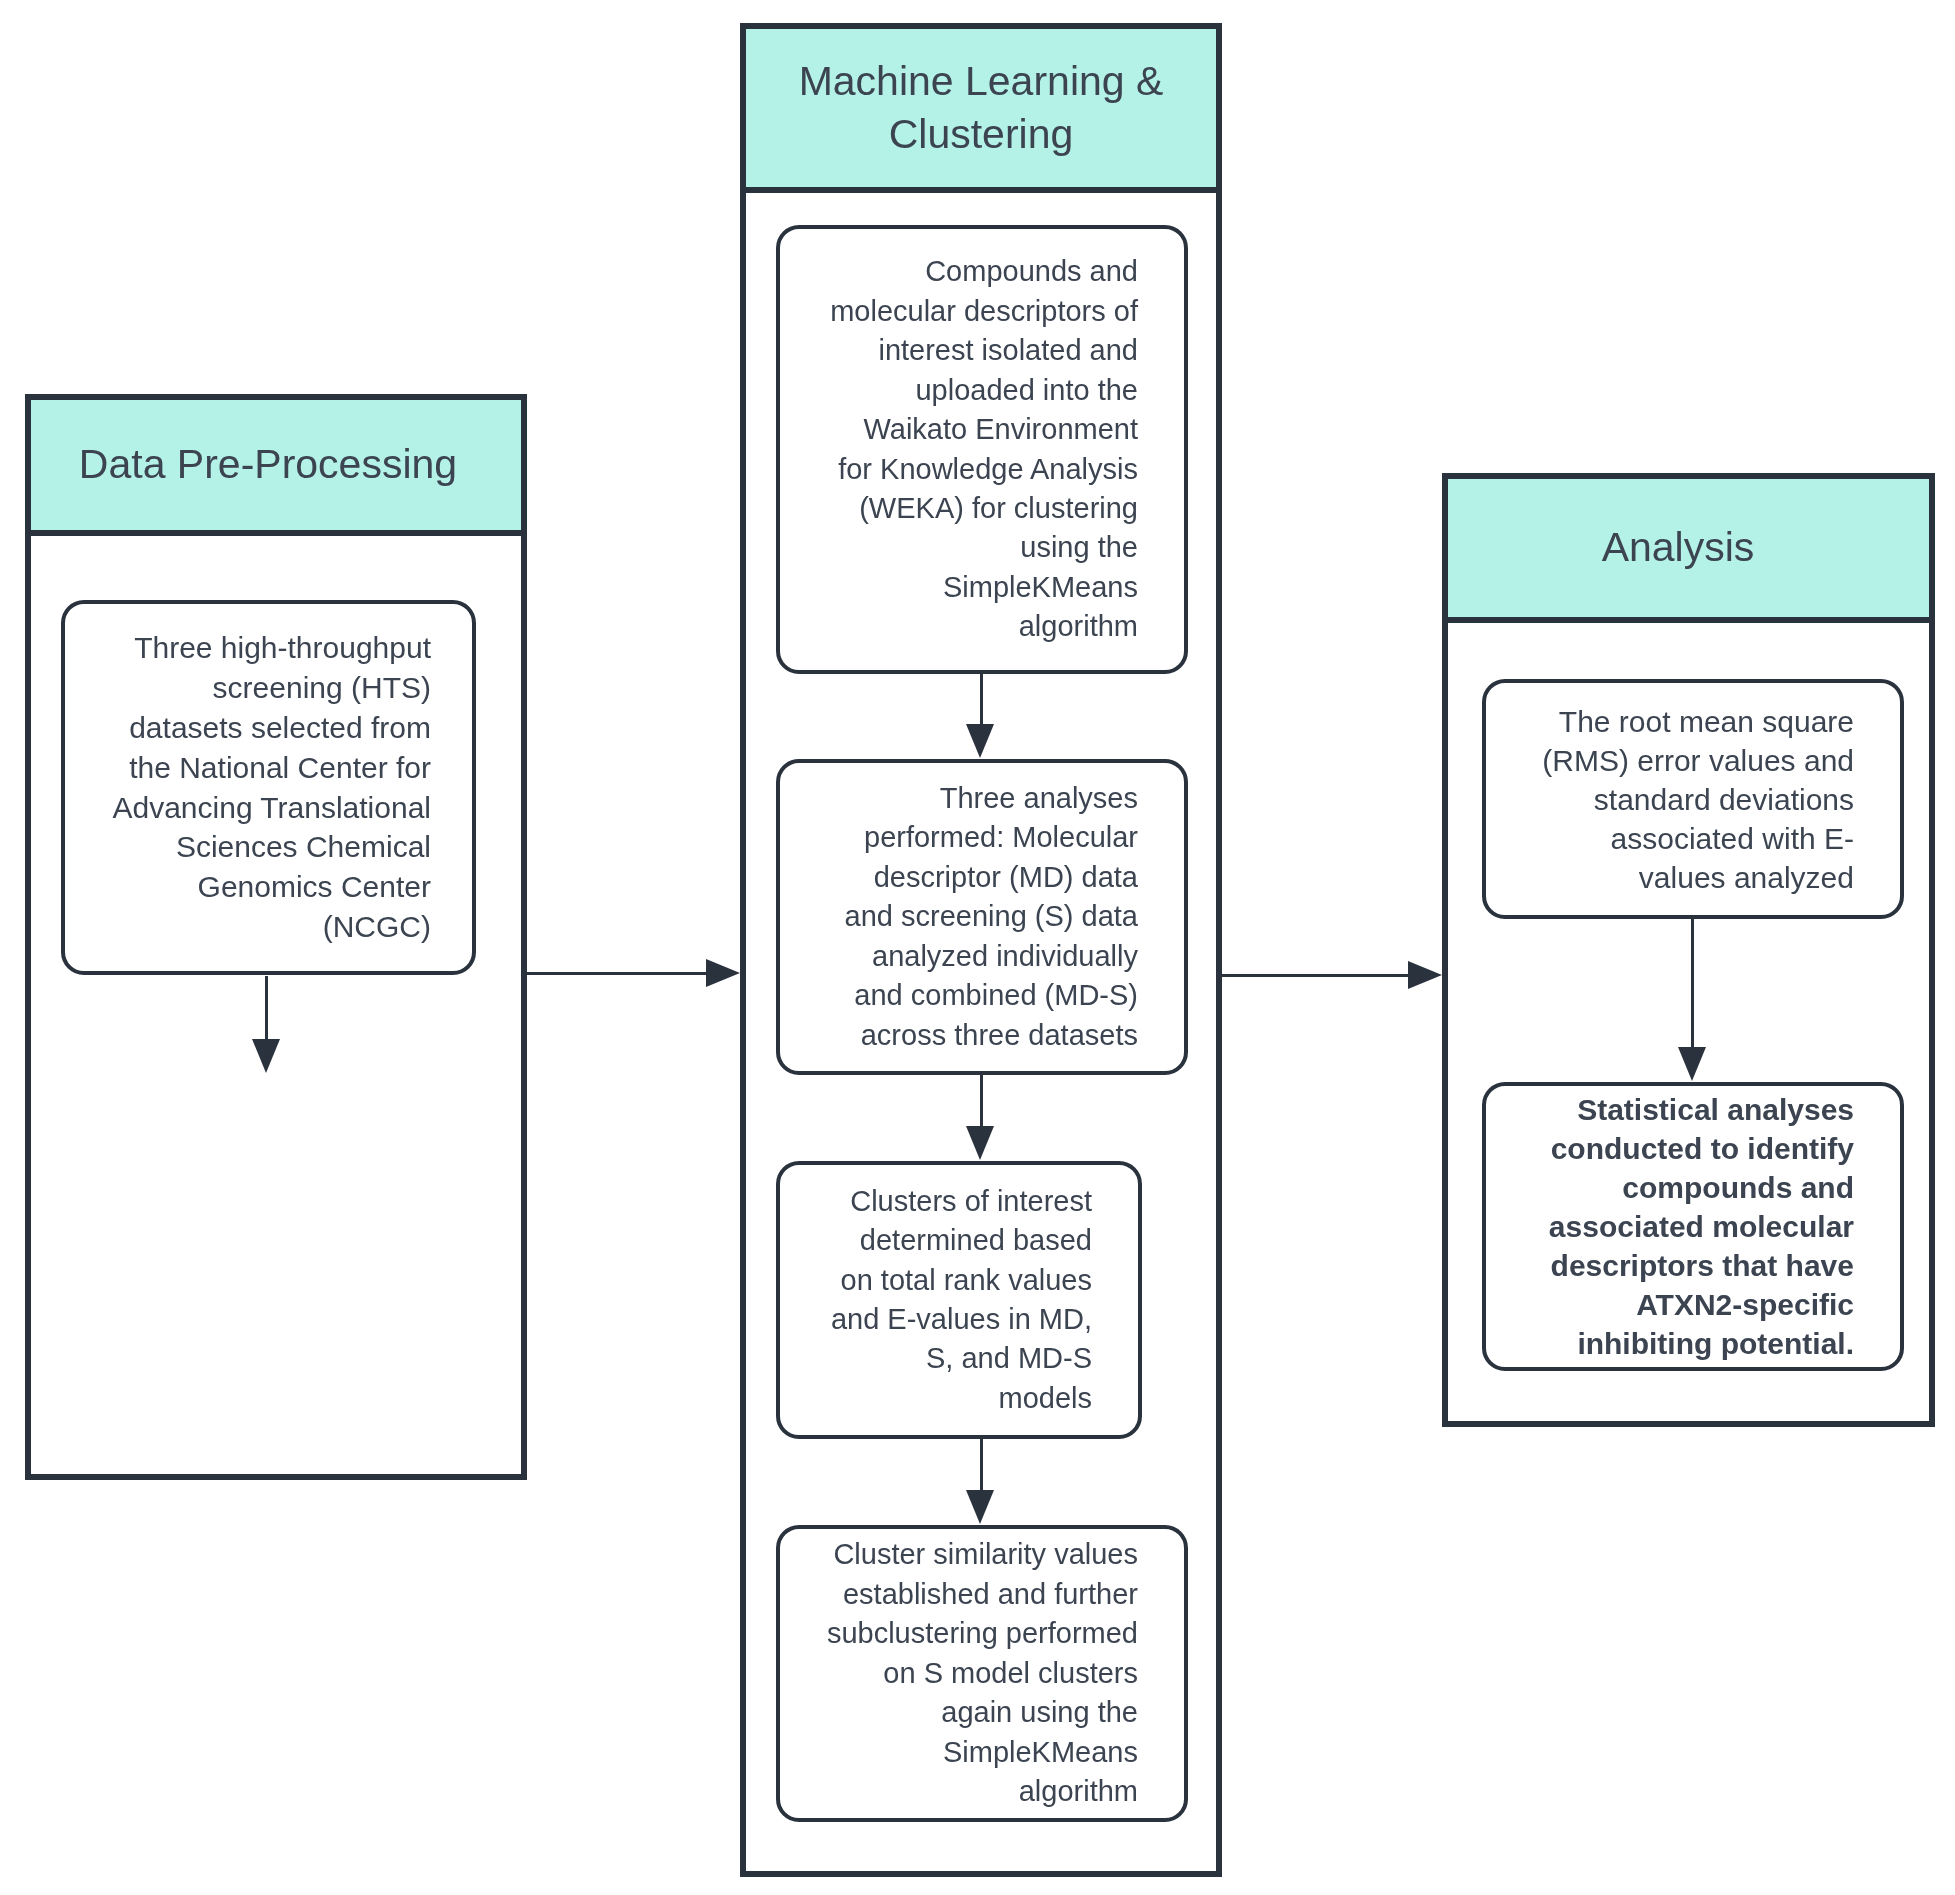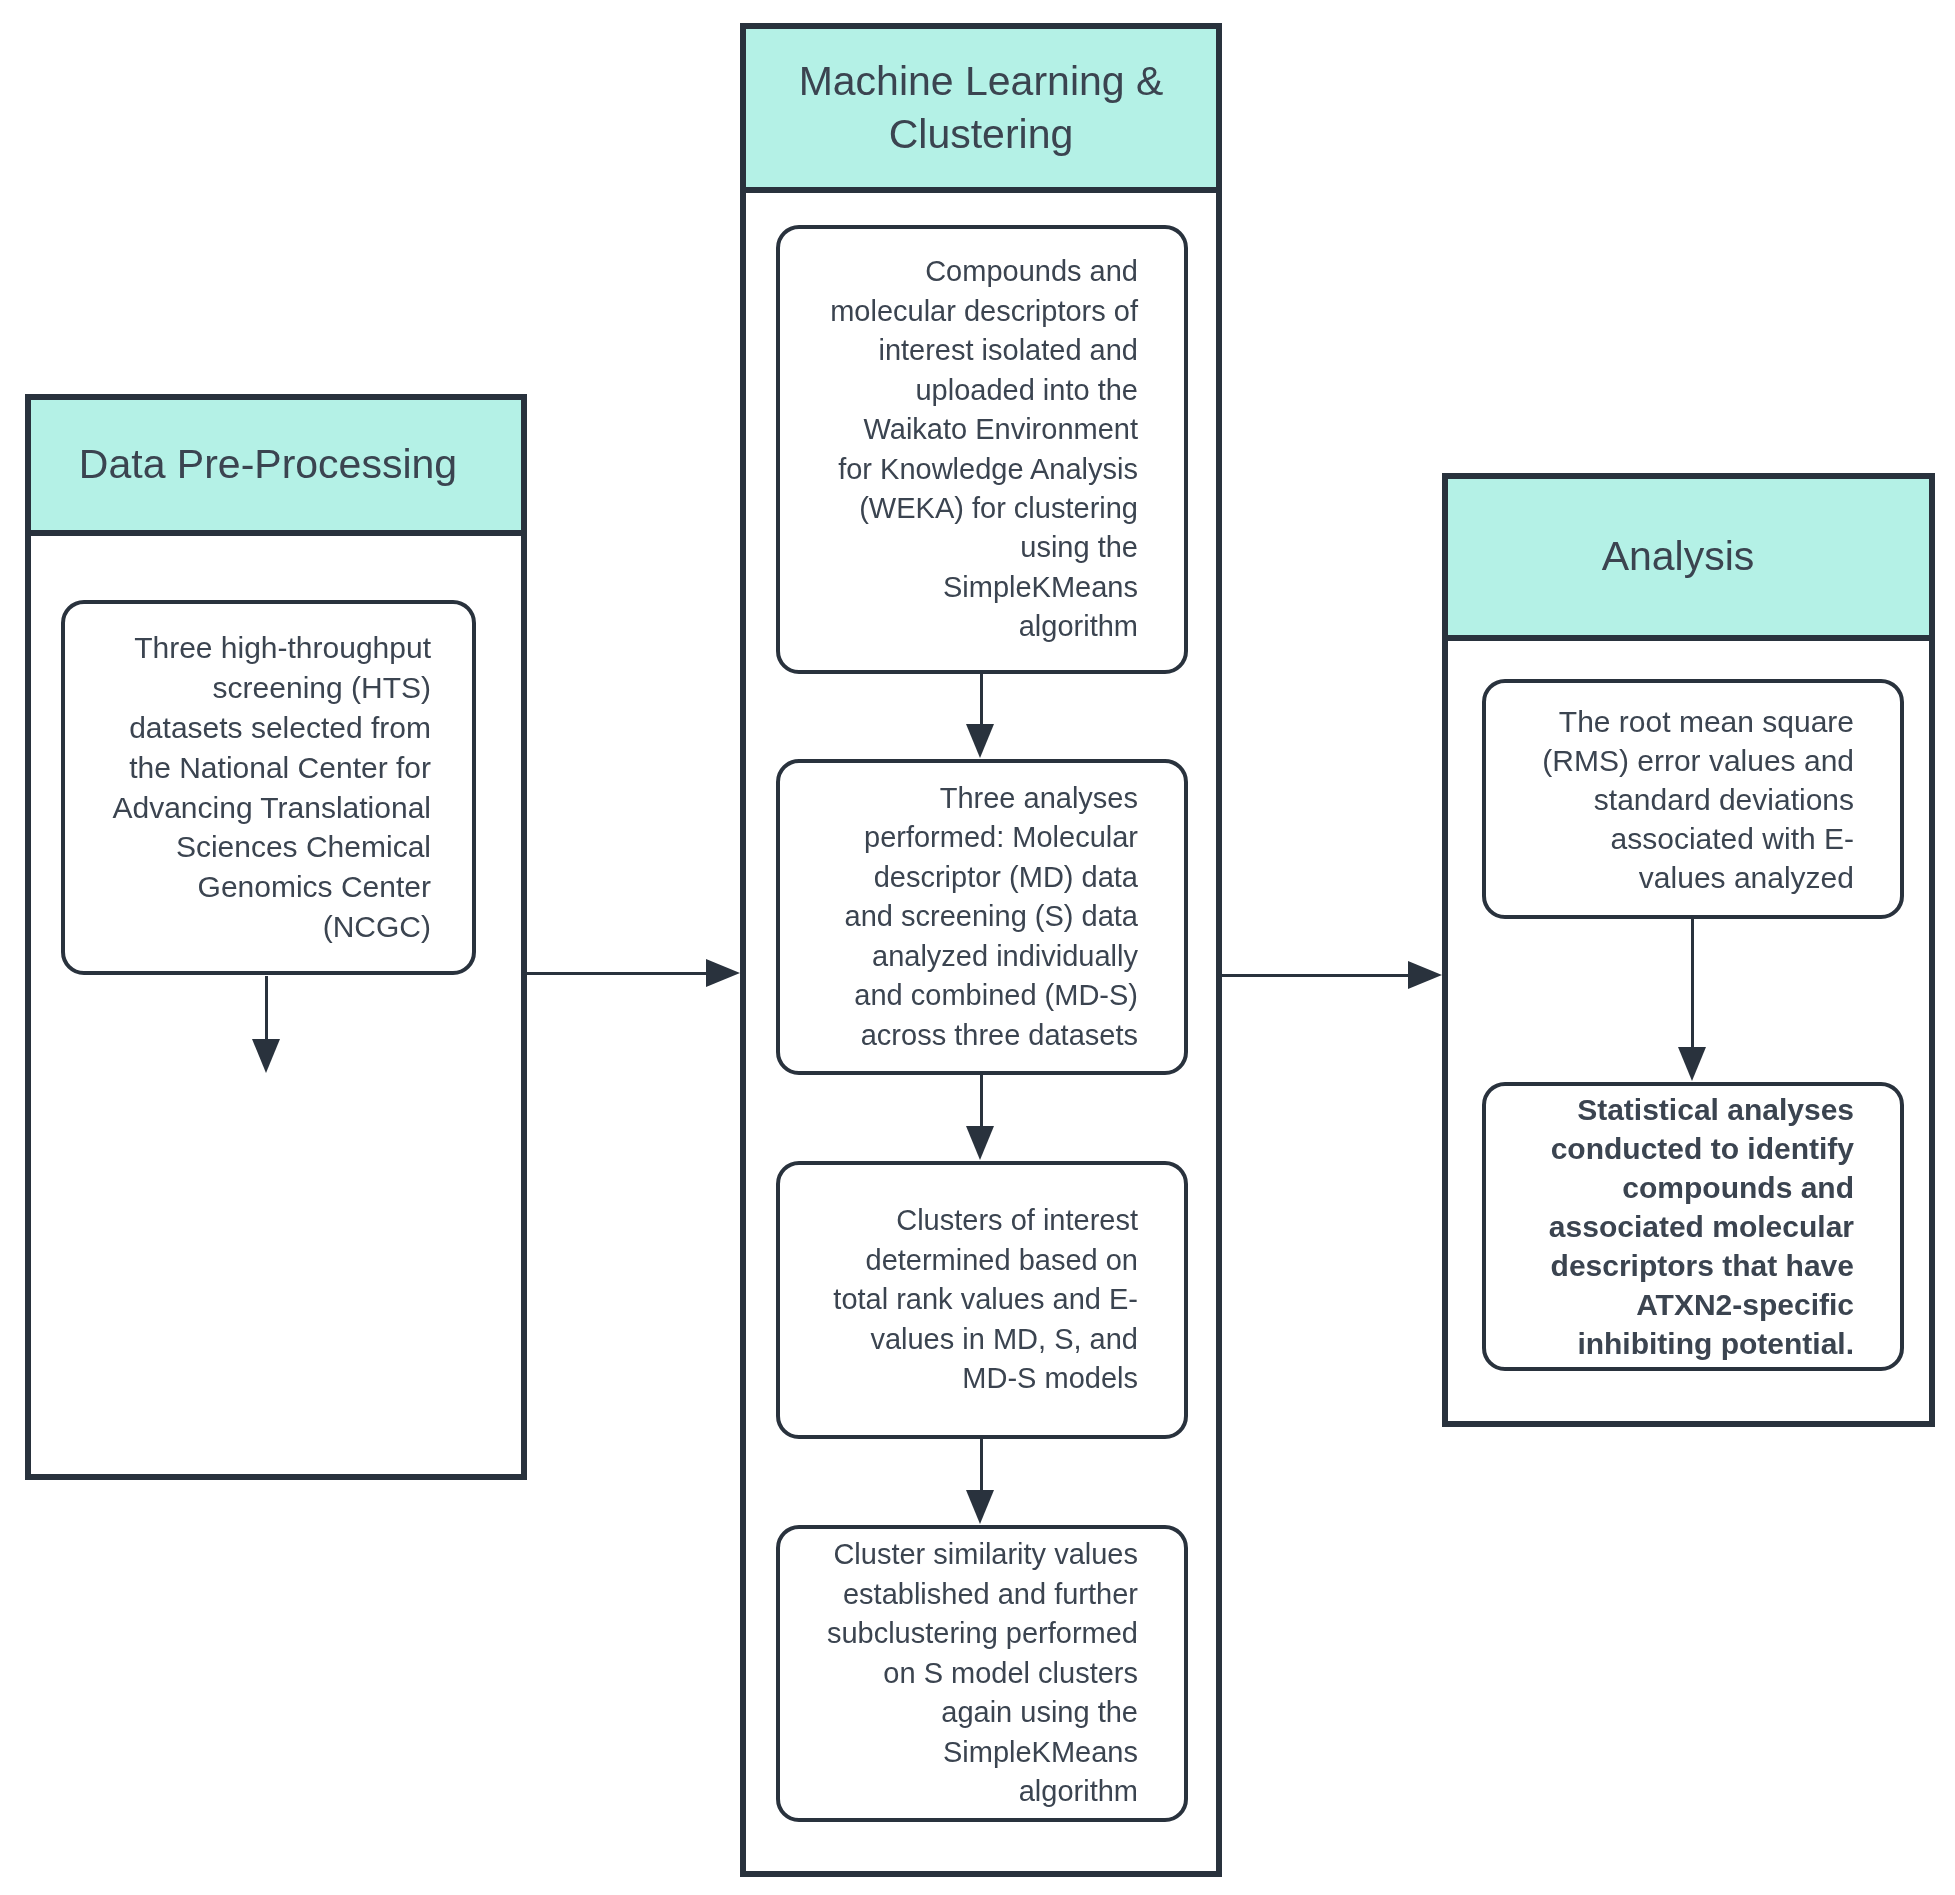--- a/index.html
+++ b/index.html
@@ -112,36 +112,36 @@
   <div class="shaft-v" style="left:980px; top:673px; height:52px;"></div>
   <div class="head-down" style="left:966px; top:724px;"></div>
 
   <div class="fbox t-mid" style="left:776px; top:759px; width:412px; height:316px;">
     <span>Three analyses performed: Molecular descriptor (MD) data and screening (S) data analyzed individually and combined (MD-S) across three datasets</span>
   </div>
 
   <div class="shaft-v" style="left:980px; top:1075px; height:52px;"></div>
   <div class="head-down" style="left:966px; top:1126px;"></div>
 
-  <div class="fbox t-mid" style="left:776px; top:1161px; width:412px; height:278px;">
+  <div class="fbox t-mid" style="left:776px; top:1161px; width:366px; height:278px;">
     <span>Clusters of interest determined based on total rank values and E-values in MD, S, and MD-S models</span>
   </div>
 
   <div class="shaft-v" style="left:980px; top:1439px; height:52px;"></div>
   <div class="head-down" style="left:966px; top:1490px;"></div>
 
   <div class="fbox t-mid" style="left:776px; top:1525px; width:412px; height:297px;">
     <span>Cluster similarity values established and further subclustering performed on S model clusters again using the SimpleKMeans algorithm</span>
   </div>
 
   <div class="shaft-h" style="left:1219px; top:974px; width:191px;"></div>
   <div class="head-right" style="left:1408px; top:961px;"></div>
 
   <div class="container" style="left:1442px; top:473px; width:493px; height:954px;">
-    <div class="col-header" style="height:162px;padding-left:12px;">
+    <div class="col-header" style="height:144px;padding-left:12px;">
       <span>Analysis</span>
     </div>
   </div>
 
   <div class="fbox t-right" style="left:1482px; top:679px; width:422px; height:240px;">
     <span>The root mean square (RMS) error values and standard deviations associated with E-values analyzed</span>
   </div>
 
   <div class="shaft-v" style="left:1691px; top:919px; height:130px;"></div>
   <div class="head-down" style="left:1678px; top:1047px;"></div>

